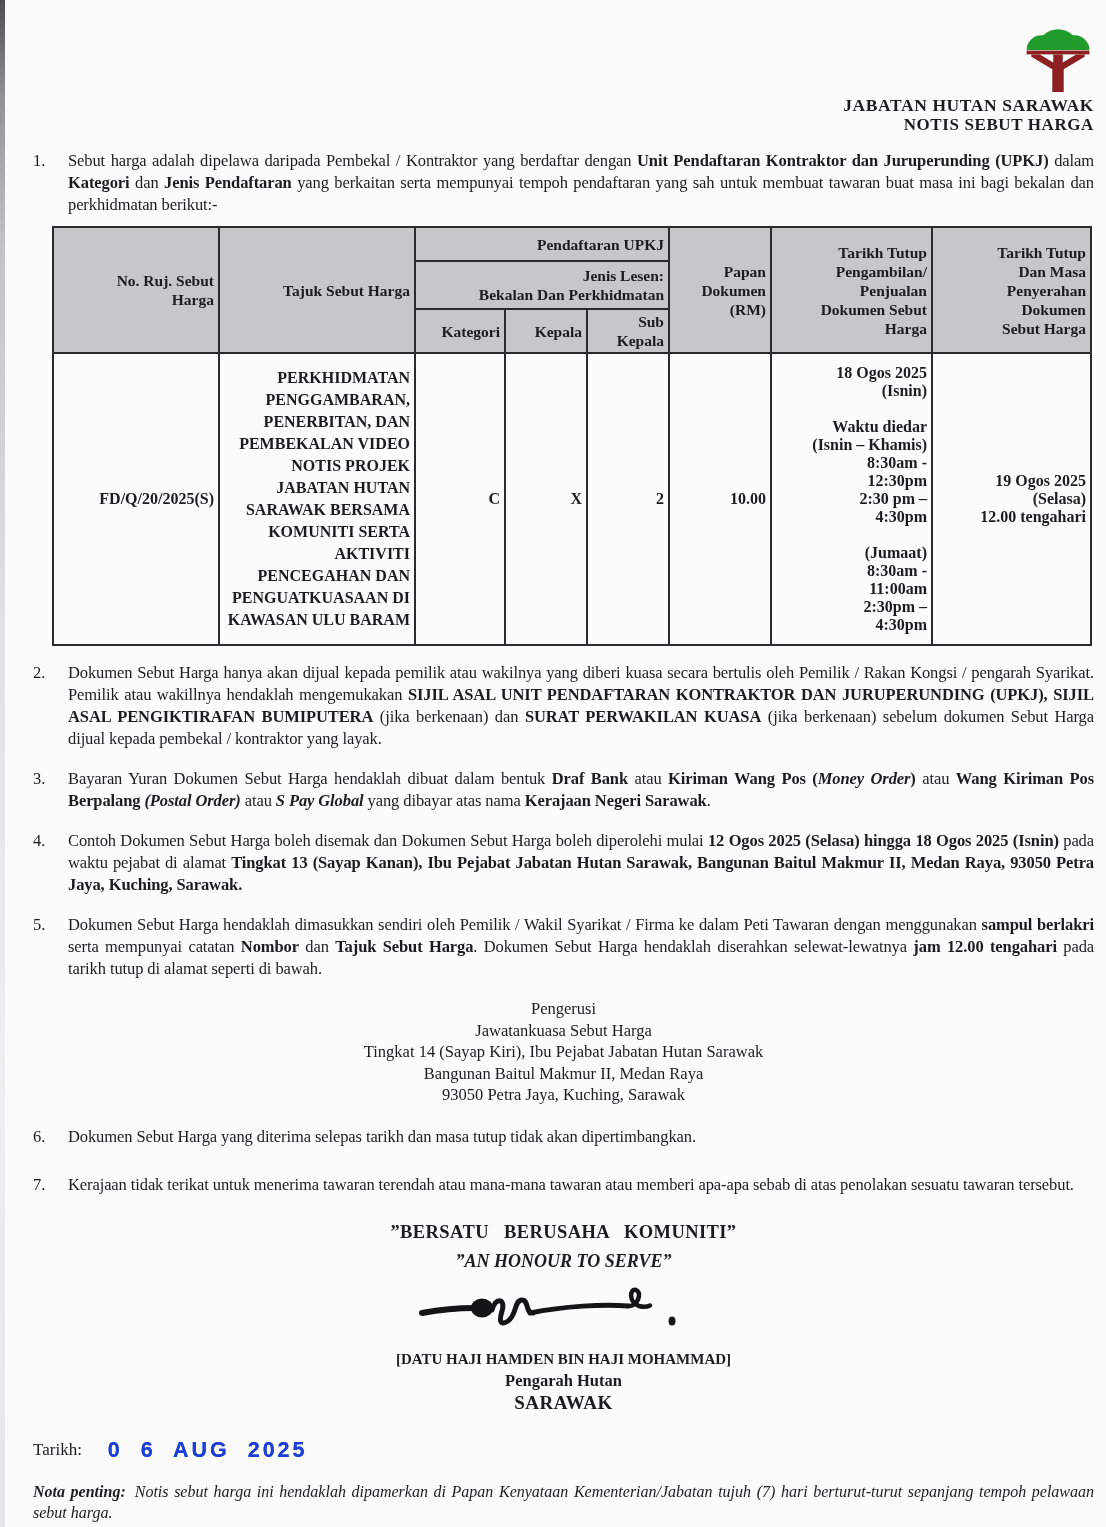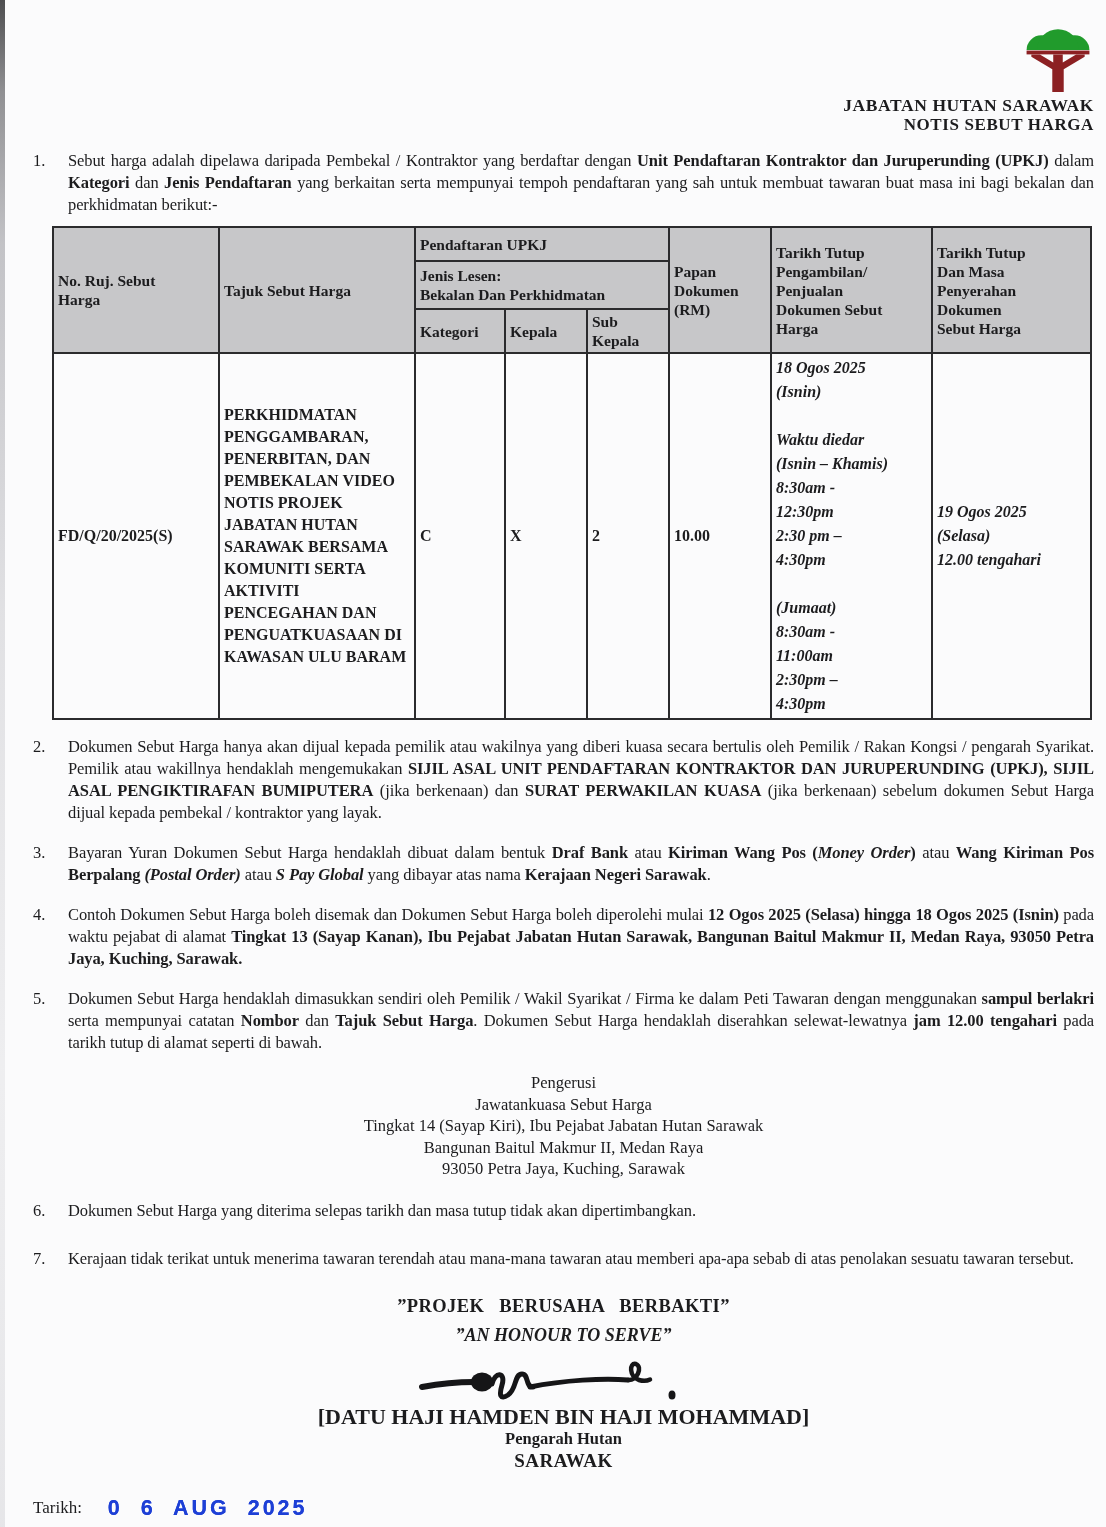--- a/index.html
+++ b/index.html
@@ -38,49 +38,49 @@
   .item .num{flex:none;width:35px;font-size:16.5px;line-height:22px;}
   .item .txt{flex:1;text-align:justify;font-size:16.5px;line-height:22px;letter-spacing:-0.1px;}
 
   
   table.tender{
     border-collapse:collapse;table-layout:fixed;
     margin:10px 0 0 19px;width:1038px;
   }
   table.tender th, table.tender td{
     border:2px solid #2b2b2d;
-    text-align:left;vertical-align:middle;
+    text-align:right;vertical-align:middle;
     padding:2px 4px;
     font-weight:bold;
   }
   table.tender th{
     background:var(--header-grey);
     font-size:15.5px;line-height:19px;
   }
   table.tender td{font-size:16px;}
   .pre{white-space:pre-line;}
   tr.h1{height:34px;} tr.h2{height:48px;} tr.h3{height:42px;}
   tr.body-row{height:292px;}
   td.cell-title{font-size:15.5px;line-height:22px;padding:6px 10px;}
-  td.cell-dates{font-size:15.5px;line-height:24px;font-style:italic;}
+  td.cell-dates{font-size:15.5px;line-height:18px;}
 
   
   .address-block{
     text-align:center;font-weight:normal;font-size:16.5px;line-height:21.5px;
     margin-top:18px;white-space:pre-line;
   }
   .motto-1{
     text-align:center;font-weight:bold;font-size:18.5px;margin-top:26px;
     word-spacing:10px;letter-spacing:.4px;
   }
   .motto-2{
     text-align:center;font-weight:bold;font-style:italic;font-size:18px;margin-top:8px;
   }
   .signature-wrap{text-align:center;margin-top:8px;height:52px;}
-  .signatory-name{text-align:center;font-weight:bold;font-size:22px;line-height:22px;margin-top:0;}
+  .signatory-name{text-align:center;font-weight:bold;font-size:15px;line-height:22px;margin-top:16px;}
   .signatory-title{text-align:center;font-weight:bold;font-size:16.5px;line-height:22px;}
   .signatory-region{text-align:center;font-weight:bold;font-size:19px;line-height:22px;letter-spacing:.5px;}
 
   .date-row{margin-top:24px;display:flex;align-items:center;}
   .date-label{font-size:17px;}
   .date-stamp{
     margin-left:26px;
     font-family:"Liberation Sans", sans-serif;
     font-weight:bold;font-size:21.5px;
     color:var(--stamp-blue);
@@ -213,21 +213,21 @@
 
   <div class="item" style="margin-top:20px">
     <span class="num">6.</span>
     <span class="txt"><span>Dokumen Sebut Harga yang diterima selepas tarikh dan masa tutup tidak akan dipertimbangkan.</span></span>
   </div>
   <div class="item" style="margin-top:26px">
     <span class="num">7.</span>
     <span class="txt"><span>Kerajaan tidak terikat untuk menerima tawaran terendah atau mana-mana tawaran atau memberi apa-apa sebab di atas penolakan sesuatu tawaran tersebut.</span></span>
   </div>
 
-  <div class="motto-1">”PROJEK BERUSAHA BERBAKTI”</div>
+  <div class="motto-1">”BERSATU BERUSAHA KOMUNITI”</div>
   <div class="motto-2">”AN HONOUR TO SERVE”</div>
 
   <div class="signature-wrap">
     <svg width="300" height="52" viewBox="0 0 300 52" aria-hidden="true">
       <g fill="none" stroke="#151517" stroke-linecap="round">
         <path d="M8,33 C30,29 46,28 60,28" stroke-width="6"></path>
         <path d="M78,30 c3,-13 14,-12 10,1 c-3,10 -2,15 6,10 c9,-6 6,-21 14,-21 c7,0 3,13 11,13" stroke-width="5"></path>
         <path d="M116,33 C150,26 190,24 214,26" stroke-width="5"></path>
         <path d="M214,26 c9,1 15,-13 8,-16 c-7,-2 -7,13 3,16 c5,1.5 9,0.5 11,-0.5" stroke-width="4.5"></path>
       </g>
@@ -237,14 +237,17 @@
   </div>
   <div class="signatory-name">[DATU HAJI HAMDEN BIN HAJI MOHAMMAD]</div>
   <div class="signatory-title">Pengarah Hutan</div>
   <div class="signatory-region">SARAWAK</div>
 
   <div class="date-row">
     <span class="date-label">Tarikh:</span>
     <span class="date-stamp">0 6 AUG 2025</span>
   </div>
 
+  <div class="nota-block">
+    <span class="nota-label">Nota penting:</span><span class="nota-text">Notis sebut harga ini hendaklah dipamerkan di Papan Kenyataan Kementerian/Jabatan tujuh (7) hari berturut-turut sepanjang tempoh pelawaan sebut harga.</span>
+  </div>
 
 </div>
 
 </body></html>

